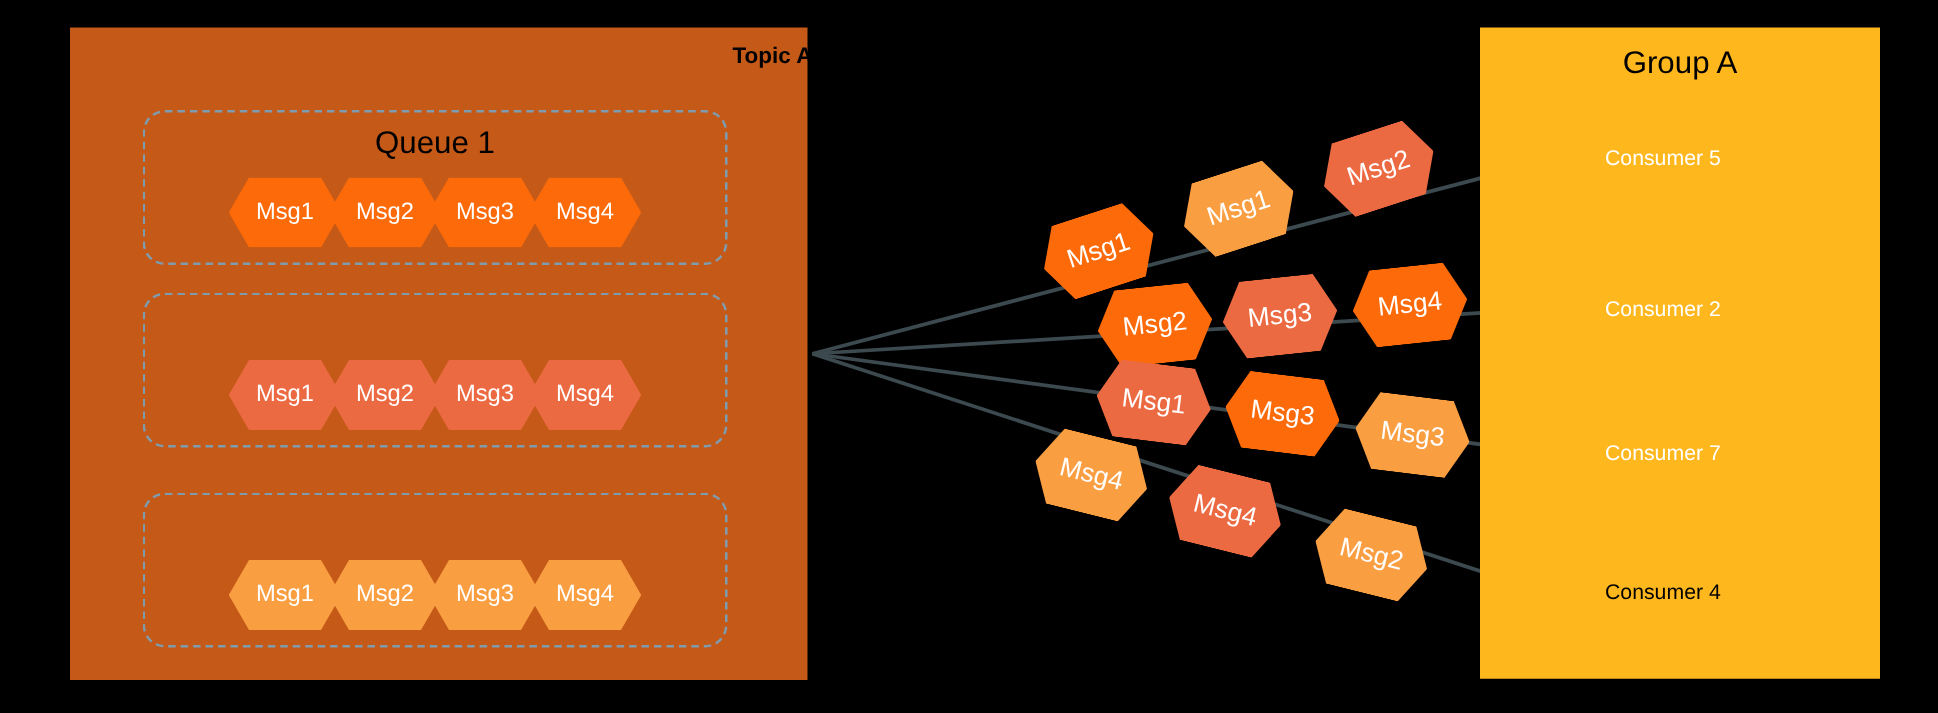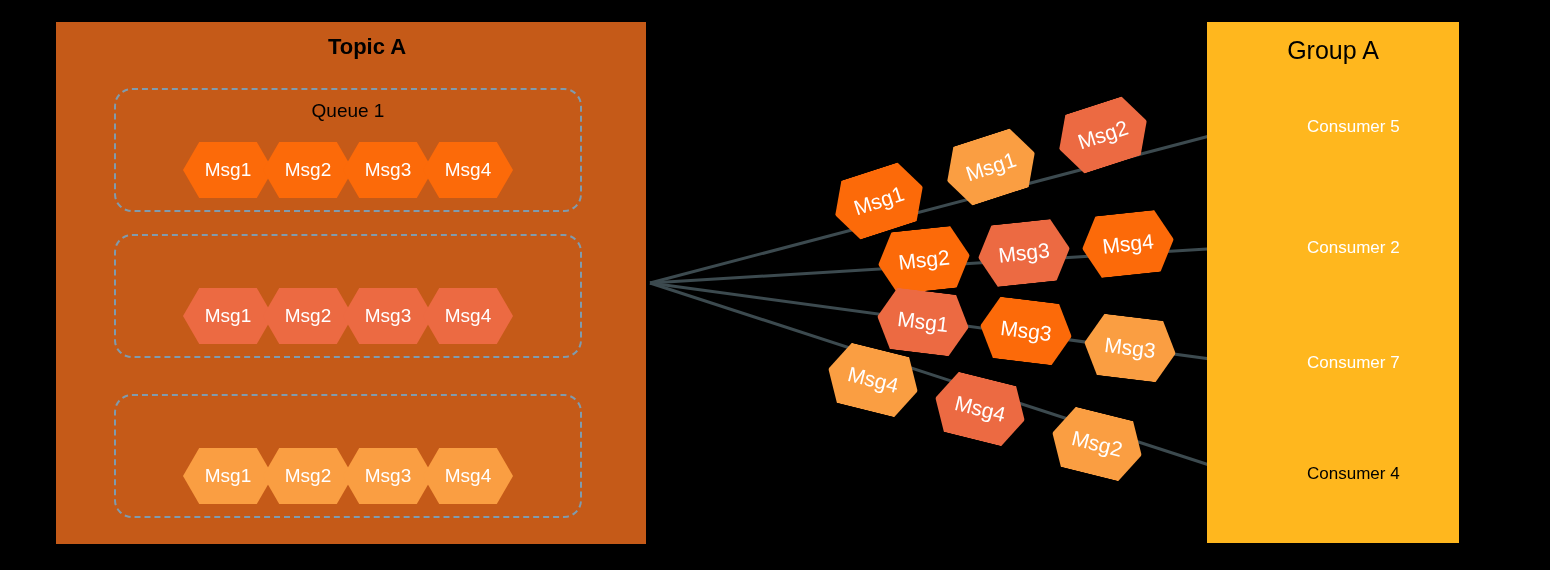--- a/index.html
+++ b/index.html
@@ -20,25 +20,25 @@
   #topic-panel {
     position: absolute;
     left: 56px;
     top: 22px;
     width: 590px;
     height: 522px;
     background: #C55A18;
   }
   #topic-title {
     position: absolute;
-    left: 16px;
+    left: 4px;
     top: 12px;
     width: 100%;
-    text-align: center;
-    font-size: 22px;
+    text-align: right;
+    font-size: 18px;
     font-weight: bold;
     color: #000000;
   }
 
   .queue-box {
     position: absolute;
     left: 58px;
     width: 468px;
     height: 124px;
     border: 2px dashed #7F9BAE;
@@ -48,21 +48,21 @@
   #queue-box-0 { top: 66px; }
   #queue-box-1 { top: 212px; }
   #queue-box-2 { top: 372px; }
 
   .queue-title {
     position: absolute;
     left: 0;
     top: 10px;
     width: 100%;
     text-align: center;
-    font-size: 19px;
+    font-size: 25px;
     color: #000000;
   }
   .queue-msgs {
     position: absolute;
     left: 0;
     top: 52px;
     width: 100%;
     display: flex;
     justify-content: center;
     align-items: center;
@@ -101,24 +101,23 @@
     color: #FFFFFF;
     font-size: 21px;
     clip-path: polygon(18% 0%, 82% 0%, 100% 50%, 82% 100%, 18% 100%, 0% 50%);
   }
 
   
   #group-panel {
     position: absolute;
     left: 1184px;
     top: 22px;
-    width: 252px;
+    width: 320px;
     height: 521px;
     background: #FFB71E;
-    margin-left: 23px;
   }
   #group-title {
     position: absolute;
     left: 0;
     top: 14px;
     width: 100%;
     text-align: center;
     font-size: 25px;
     color: #000000;
   }

